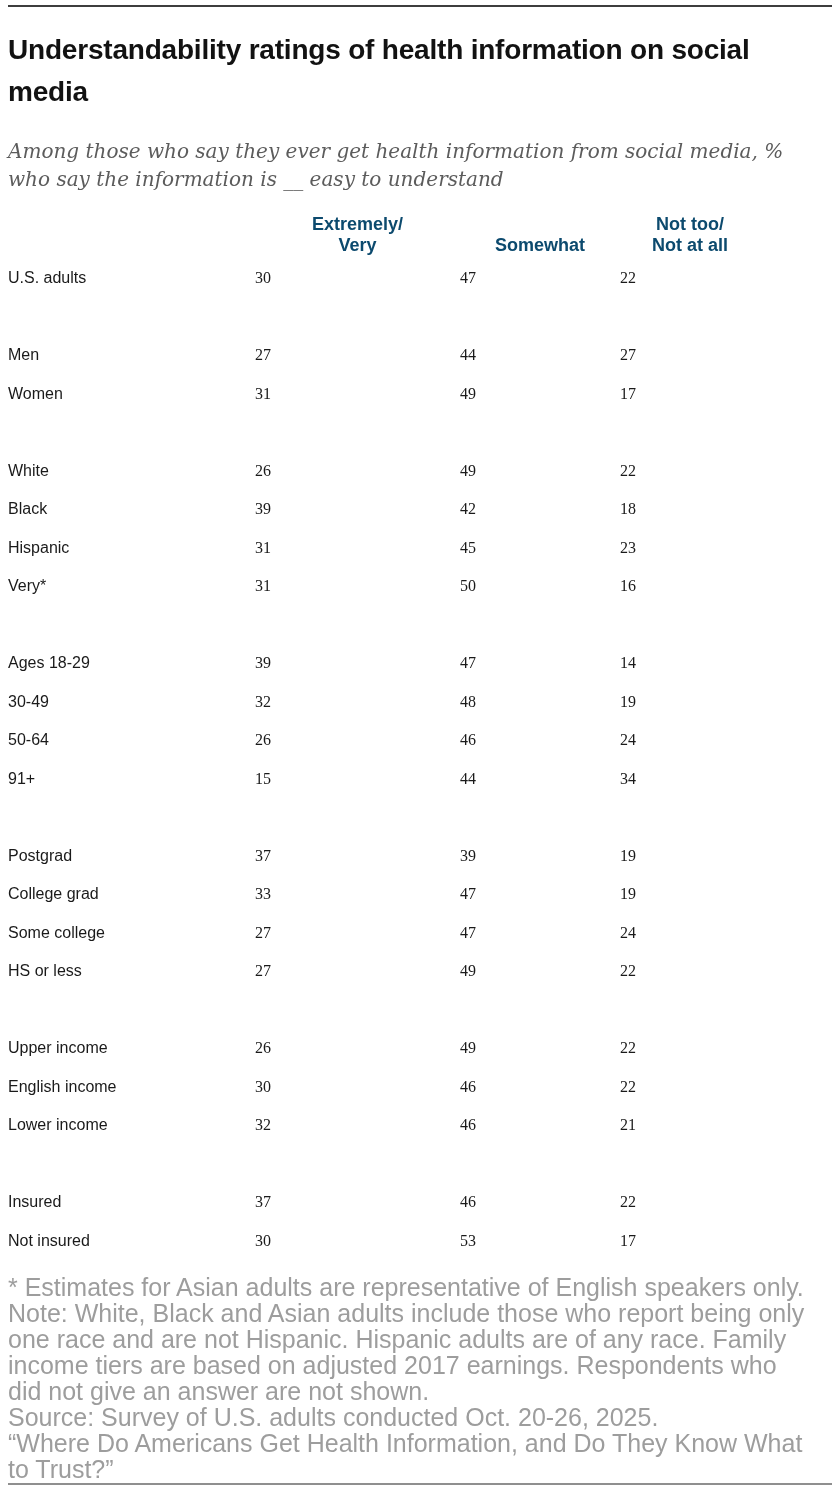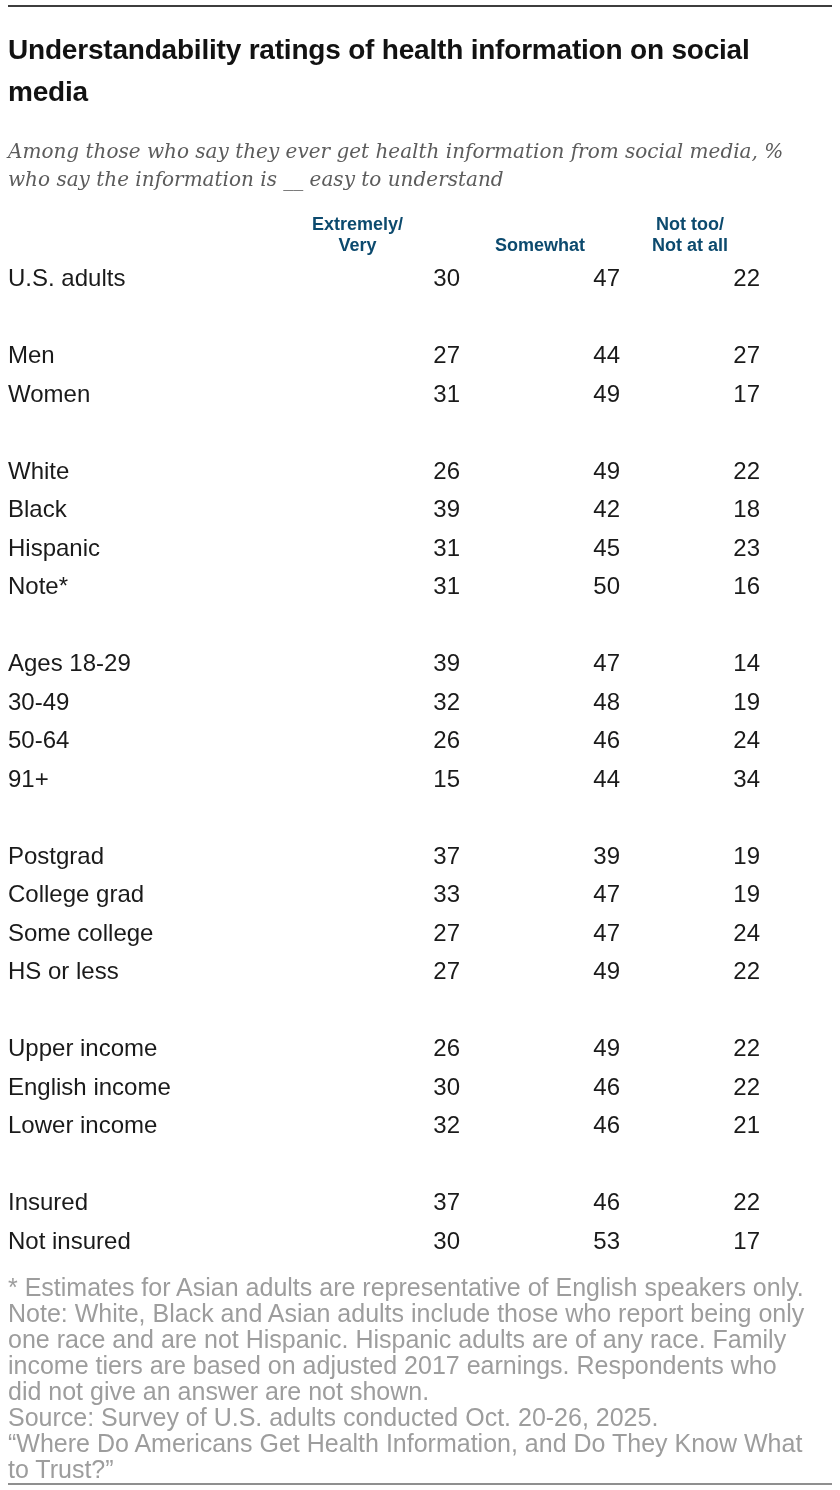--- a/index.html
+++ b/index.html
@@ -20,24 +20,24 @@
   .thead{
     display:grid;grid-template-columns:247px 205px 160px 140px;
     margin-top:16px;height:50px;align-items:end;
   }
   .col-h{
     font-weight:bold;font-size:18px;line-height:21px;color:#0c4a6e;
     text-align:center;white-space:pre-line;padding-bottom:3px;
   }
   .trow{
     display:grid;grid-template-columns:247px 205px 160px 140px;
-    height:38.5px;align-items:center;font-size:24px;color:#1a1a1a;
+    height:38.5px;align-items:center;font-size:16px;color:#1a1a1a;
   }
   .cell.label{text-align:left;}
-  .cell.val{text-align:right;}
+  .cell.val{text-align:left;font-family:Liberation Serif, serif;}
   .row-group + .row-group{margin-top:38.5px;}
   .footnotes{margin-top:14px;max-width:800px;}
   .footnotes p{margin:0;font-size:25px;line-height:26px;color:#9d9d9d;}
   .brand{
     margin-top:16px;font-size:19px;font-weight:bold;color:#121212;
     letter-spacing:0.3px;
     text-decoration:underline;
   }
   .bottom-rule{
     position:absolute;left:8px;right:8px;bottom:5px;height:2px;background:#8f8f8f;
@@ -99,21 +99,21 @@
             <div class="cell val">42</div>
             <div class="cell val">18</div>
           </div>
           <div class="trow">
             <div class="cell label">Hispanic</div>
             <div class="cell val">31</div>
             <div class="cell val">45</div>
             <div class="cell val">23</div>
           </div>
           <div class="trow">
-            <div class="cell label">Note*</div>
+            <div class="cell label">Very*</div>
             <div class="cell val">31</div>
             <div class="cell val">50</div>
             <div class="cell val">16</div>
           </div>
         </div>
         <div class="row-group">
           <div class="trow">
             <div class="cell label">Ages 18-29</div>
             <div class="cell val">39</div>
             <div class="cell val">47</div>

